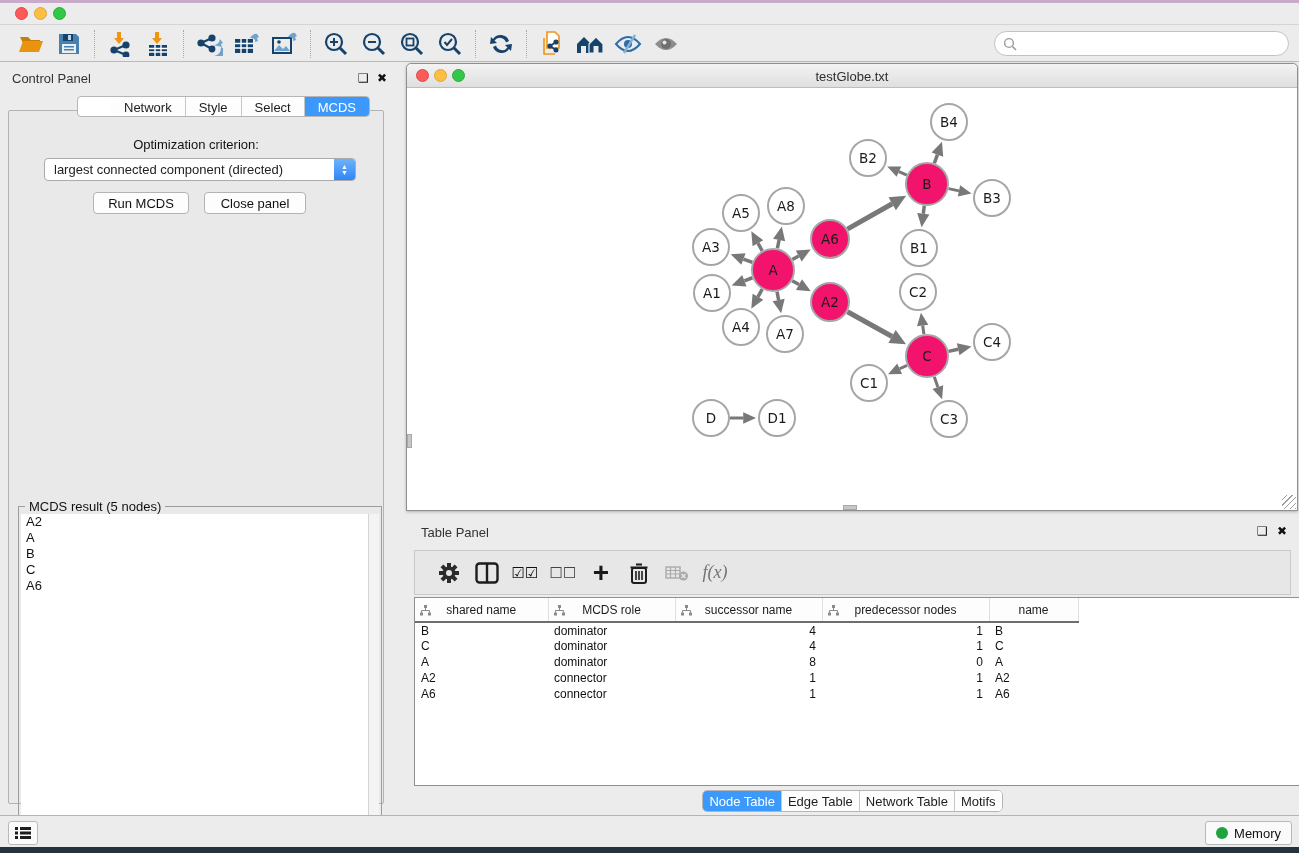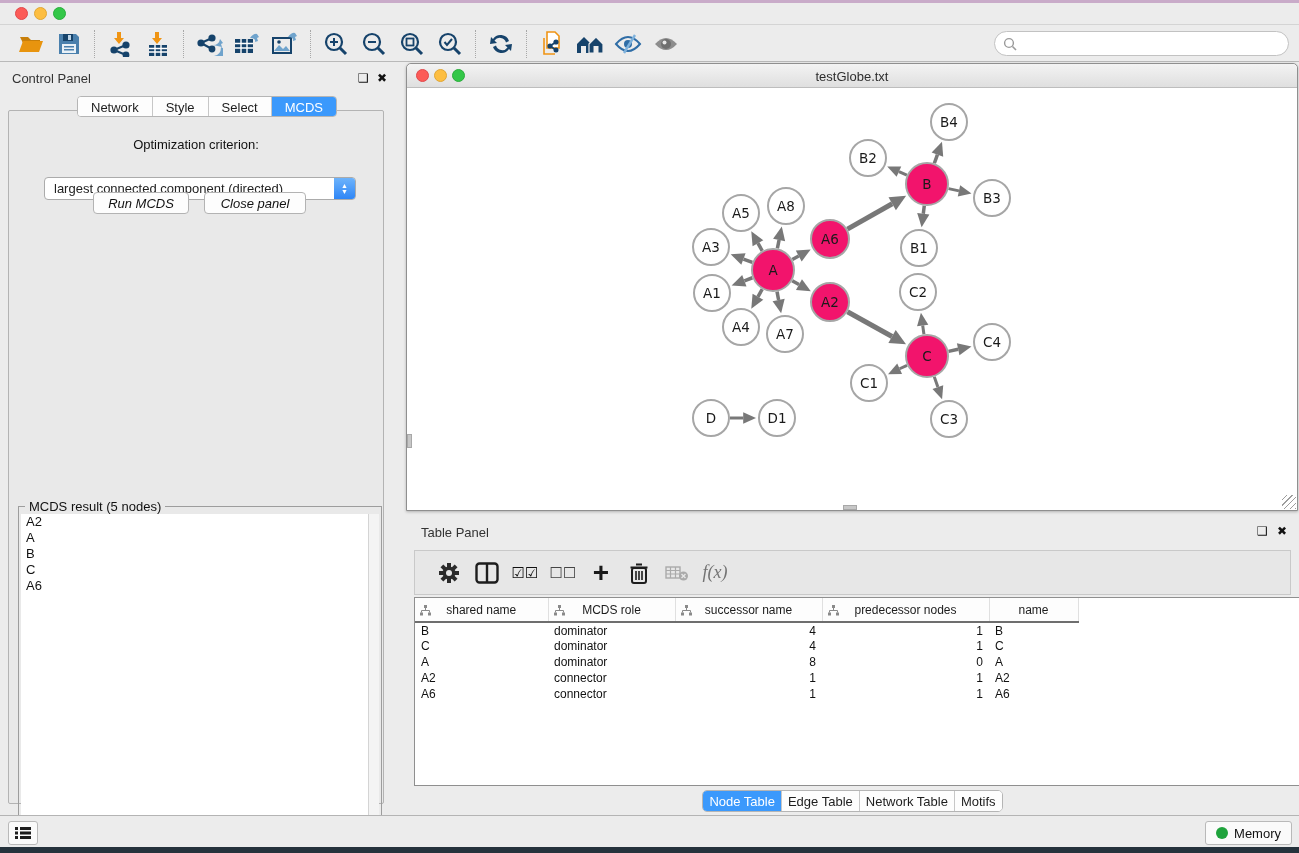--- a/index.html
+++ b/index.html
@@ -25,31 +25,31 @@
   #toolbar { left:0; top:26px; width:1299px; height:36px; background:#ececec; border-bottom:1px solid #b9b9b9; display:flex; align-items:center; padding-left:12px; }
   .tbtn { width:38px; height:30px; display:flex; align-items:center; justify-content:center; }
   .tsep { width:1px; height:28px; border-left:1px dotted #a8a8a8; margin:0 6px; }
   #search-wrap { position:absolute; right:10px; top:5px; width:295px; height:25px; background:#fff; border:1px solid #c2c2c2; border-radius:13px; display:flex; align-items:center; padding-left:8px; }
   #search-input { border:none; outline:none; background:transparent; flex:1; font-size:13px; padding:0 8px 0 4px; }
 
   
   #control-panel { left:0; top:62px; width:391px; height:751px; background:#ececec; }
   #cp-header { position:absolute; left:12px; top:9px; font-size:13px; color:#333; }
   .float-btn { position:absolute; top:9px; font-size:12px; color:#111; cursor:default; }
-  #cp-tabs { position:absolute; left:77px; top:34px; display:flex; height:21px; border:1px solid #b5b5b5; border-radius:4px; overflow:hidden; background:#fff; z-index:2; }
+  #cp-tabs { position:absolute; left:77px; top:34px; display:flex; height:21px; border:1px solid #b5b5b5; border-radius:4px; overflow:hidden; background:#fff; z-index:2;padding-left:33px; }
   .cp-tab { padding:2px 13px; font-size:13px; line-height:17px; background:#fdfdfd; border-right:1px solid #c7c7c7; color:#1d1d1d; }
   .cp-tab:last-child { border-right:none; }
   .cp-tab.active { background:#3b99fc; color:#fff; }
   #cp-body { position:absolute; left:8px; top:48px; width:376px; height:694px; background:#e9e9e9; border:1px solid #b3b3b3; border-radius:2px; }
   #criterion-label { position:absolute; left:0; right:0; top:26px; text-align:center; font-size:13px; color:#111; }
-  #criterion-select { position:absolute; left:35px; top:47px; width:312px; height:23px; background:#fff; border:1px solid #ababab; border-radius:4px; display:flex; align-items:center;margin-top:19px; }
+  #criterion-select { position:absolute; left:35px; top:47px; width:312px; height:23px; background:#fff; border:1px solid #ababab; border-radius:4px; display:flex; align-items:center; }
   #criterion-select .val { flex:1; padding-left:9px; font-size:13px; white-space:nowrap; overflow:hidden; }
   #criterion-select .stepper { width:21px; height:21px; background:linear-gradient(#6db3fb,#2f86f6); border-radius:0 3px 3px 0; display:flex; flex-direction:column; align-items:center; justify-content:center; color:#fff; }
   #criterion-select .stepper span { font-size:7px; line-height:6px; }
-  .btn { position:absolute; top:81px; height:22px; background:#fdfdfd; border:1px solid #b3b3b3; border-radius:4px; font-size:13px; color:#111; display:flex; align-items:center; justify-content:center;font-style:italic; }
+  .btn { position:absolute; top:81px; height:22px; background:#fdfdfd; border:1px solid #b3b3b3; border-radius:4px; font-size:13px; color:#111; display:flex; align-items:center; justify-content:center; }
   #run-btn  { left:84px; width:96px; }
   #closep-btn { left:195px; width:102px; }
   #mcds-fieldset { position:absolute; left:9px; top:395px; width:364px; height:345px; border:1px solid #9d9d9d; }
   #mcds-legend { position:absolute; left:6px; top:-8px; background:#e9e9e9; padding:0 4px; font-size:13px; color:#111; }
   #mcds-list { position:absolute; left:2px; top:7px; right:2px; bottom:2px; background:#fff; }
   #mcds-scroll { position:absolute; right:0; top:0; bottom:0; width:11px; background:#f4f4f4; border-left:1px solid #d4d4d4; }
   .mcds-item { padding:1px 0 1px 5px; font-size:13px; line-height:14px; color:#111; }
 
   
   #net-window { left:406px; top:63px; width:892px; height:448px; background:#fff; border:1px solid #8f8f8f; border-radius:5px 5px 0 0; box-shadow:0 1px 3px rgba(0,0,0,.25);padding-left:45px; }

